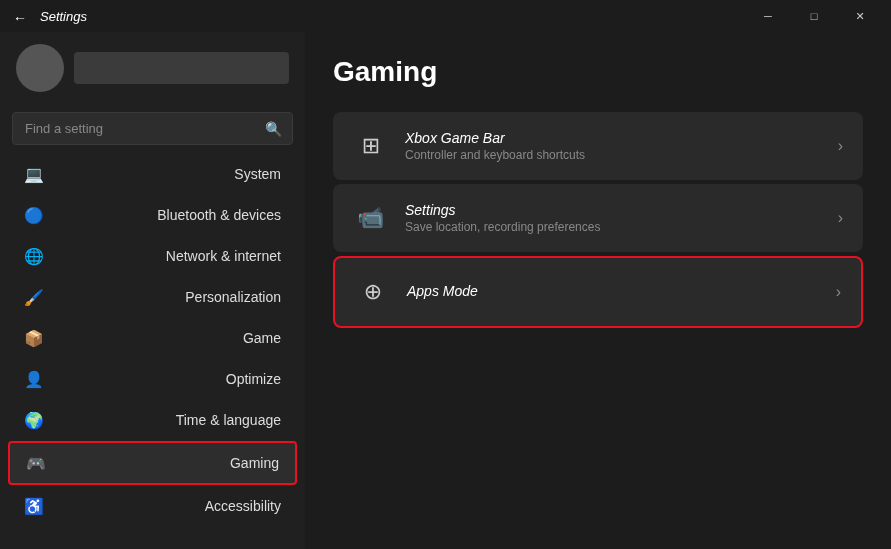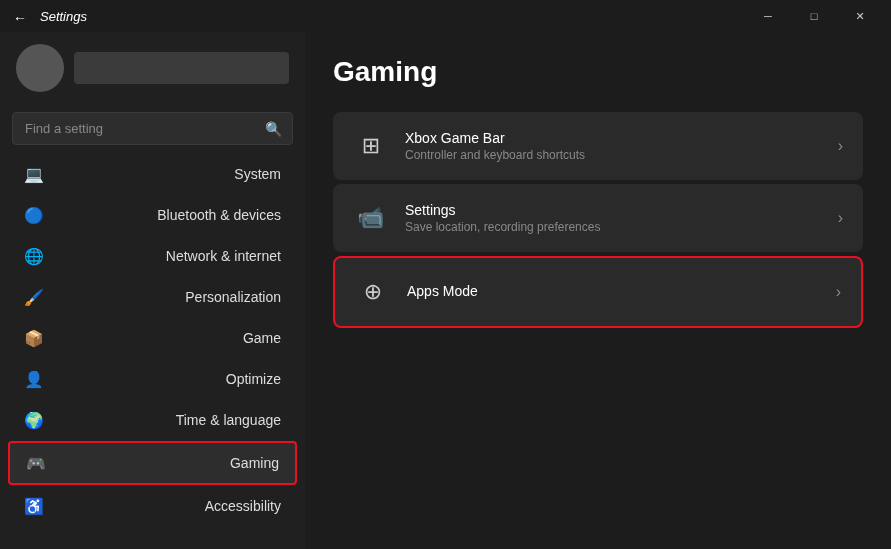--- a/index.html
+++ b/index.html
@@ -190,20 +190,21 @@
       font-size: 22px;
       flex-shrink: 0;
       color: #ccc;
     }
     .setting-card-text { flex: 1; }
     .setting-card-title {
       font-size: 14px;
       font-weight: 500;
       color: #fff;
       margin-bottom: 2px;
+      font-style: italic;
     }
     .setting-card-desc {
       font-size: 12px;
       color: #888;
     }
     .setting-card-chevron {
       font-size: 16px;
       color: #888;
     }
 

